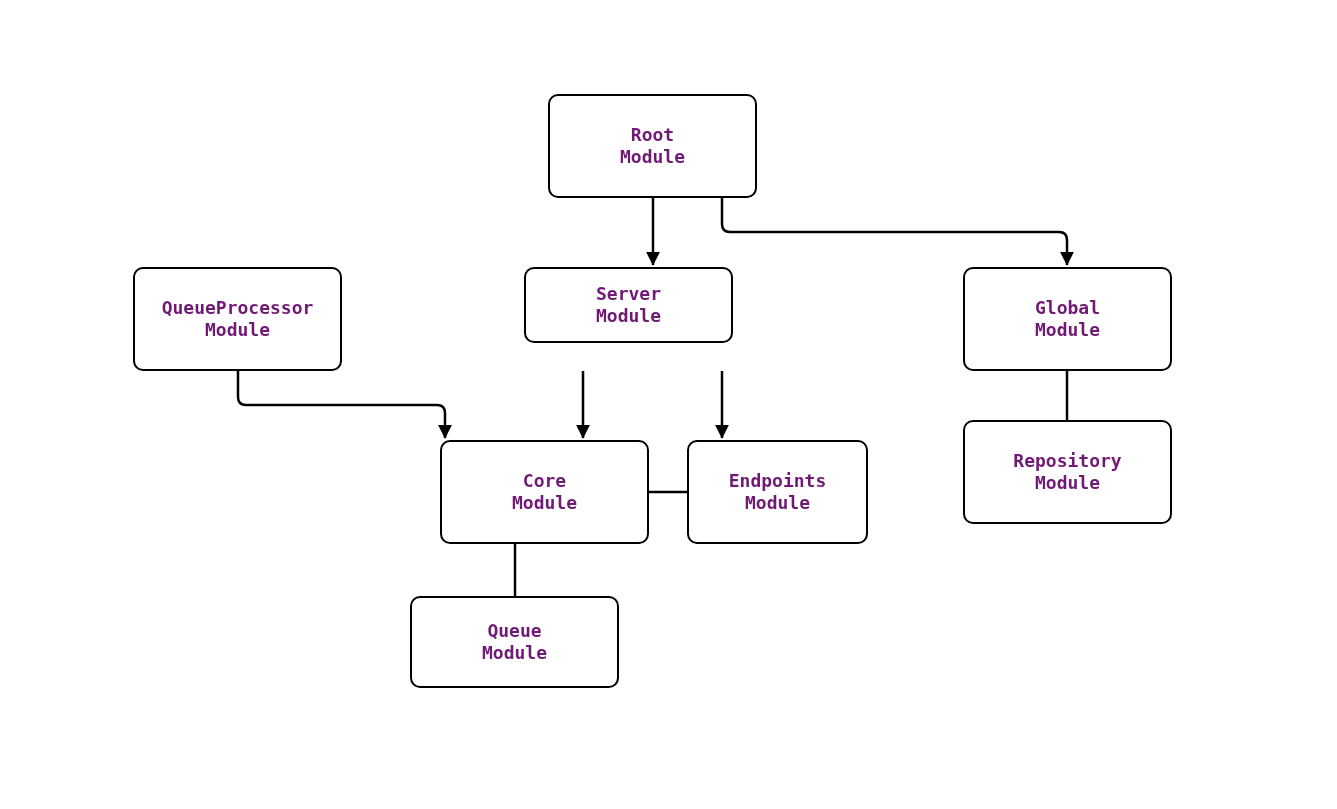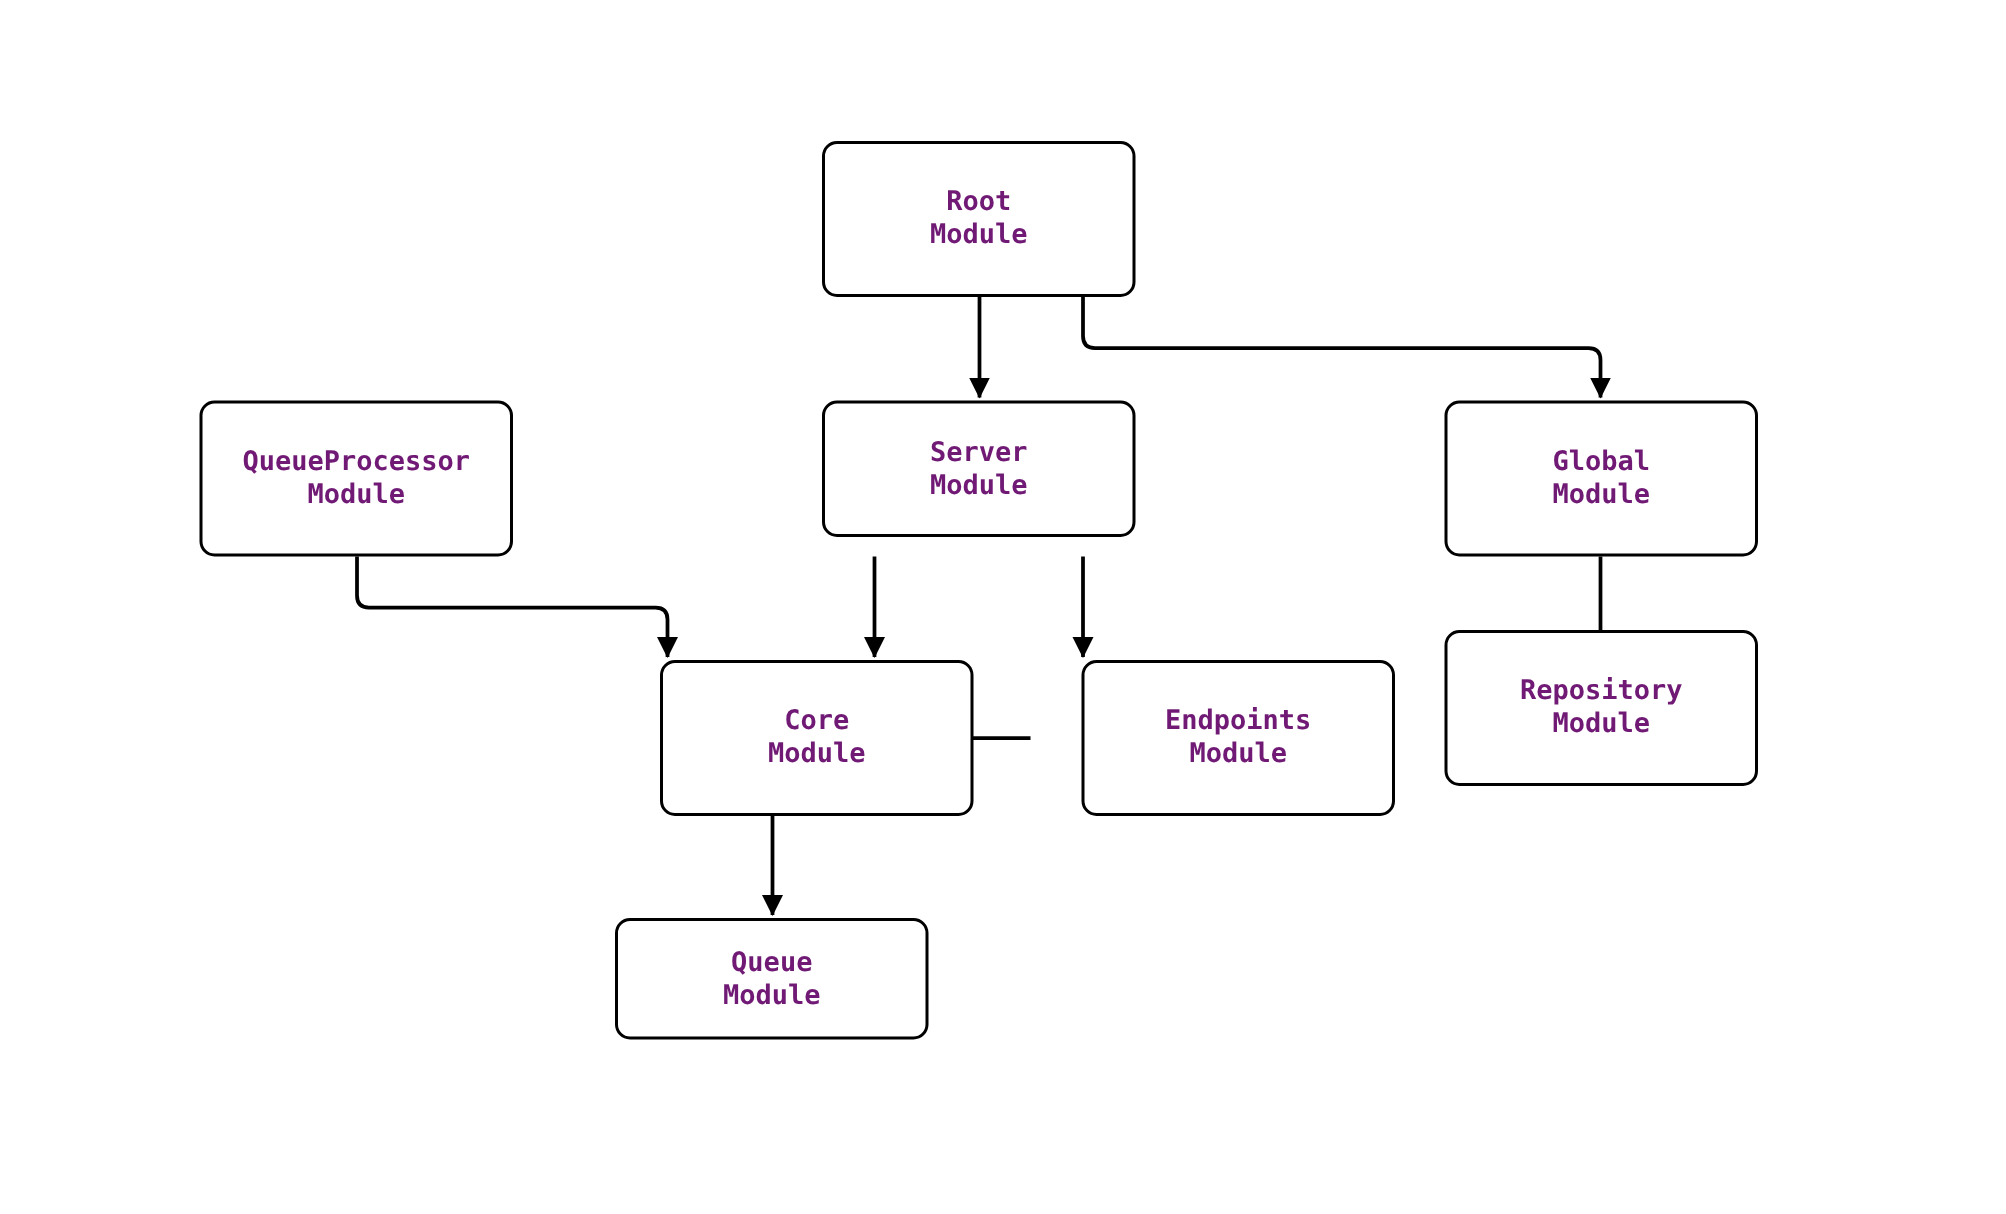--- a/index.html
+++ b/index.html
@@ -65,38 +65,38 @@
     </svg>
 
   <div class="node" style="left: 548px; top: 94px; width: 209px; height: 104px;">
     <span class="node-label">Root
 Module</span>
   </div>
   <div class="node" style="left: 133px; top: 267px; width: 209px; height: 104px;">
     <span class="node-label">QueueProcessor
 Module</span>
   </div>
-  <div class="node" style="left: 548px; top: 267px; width: 209px; height: 91px; align-items: center;">
+  <div class="node" style="left: 524px; top: 267px; width: 209px; height: 76px; align-items: center;">
     <span class="node-label">Server
 Module</span>
   </div>
   <div class="node" style="left: 963px; top: 267px; width: 209px; height: 104px;">
     <span class="node-label">Global
 Module</span>
   </div>
   <div class="node" style="left: 410px; top: 440px; width: 209px; height: 104px; margin-left: 30px;">
     <span class="node-label">Core
 Module</span>
   </div>
-  <div class="node" style="left: 687px; top: 440px; width: 209px; height: 104px; margin-left: 34px;">
+  <div class="node" style="left: 687px; top: 440px; width: 181px; height: 104px;">
     <span class="node-label">Endpoints
 Module</span>
   </div>
   <div class="node" style="left: 963px; top: 420px; width: 209px; height: 104px; align-items: center;">
     <span class="node-label">Repository
 Module</span>
   </div>
-  <div class="node" style="left: 410px; top: 612px; width: 209px; height: 81px;">
+  <div class="node" style="left: 410px; top: 596px; width: 209px; height: 92px;">
     <span class="node-label">Queue
 Module</span>
   </div>
 
 </div>
 
 </body></html>

